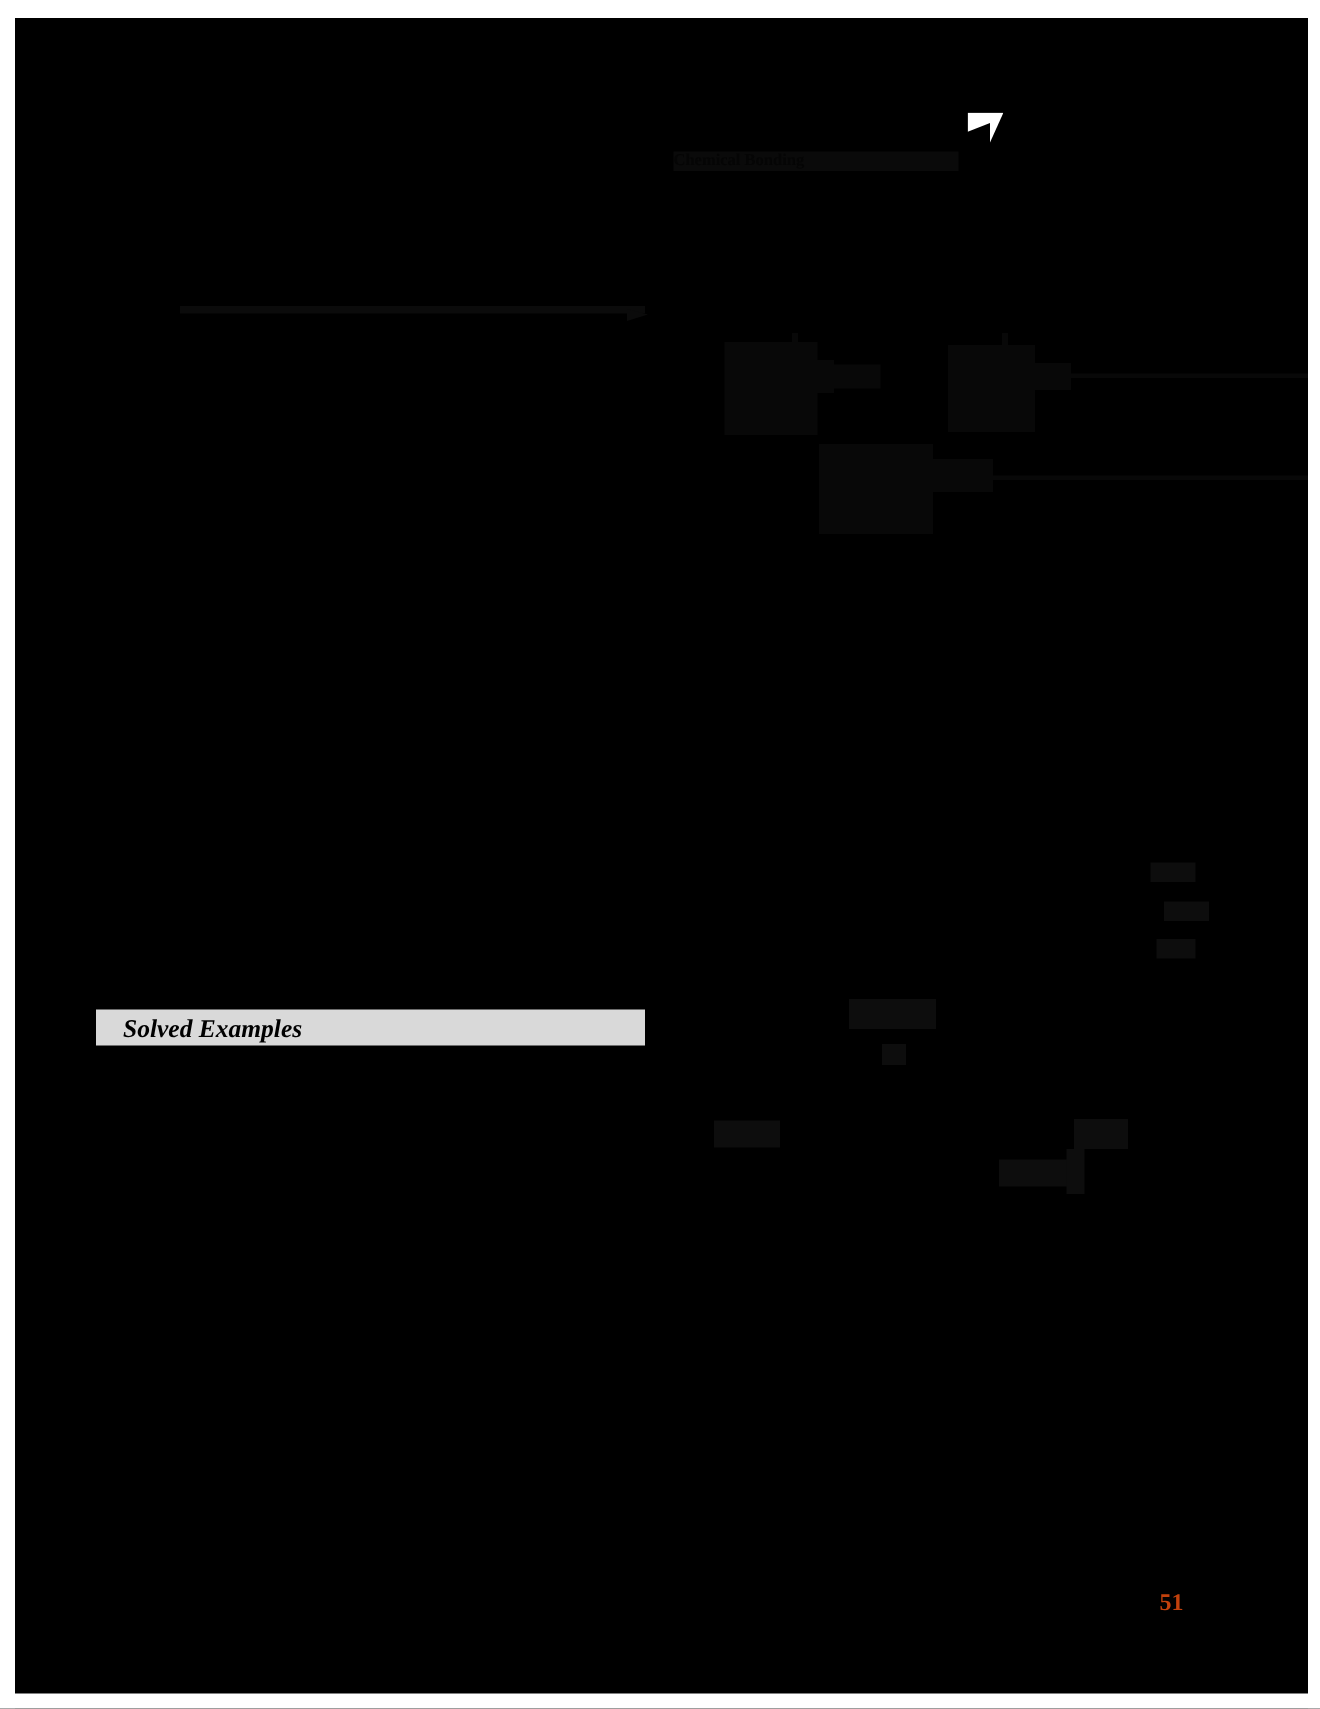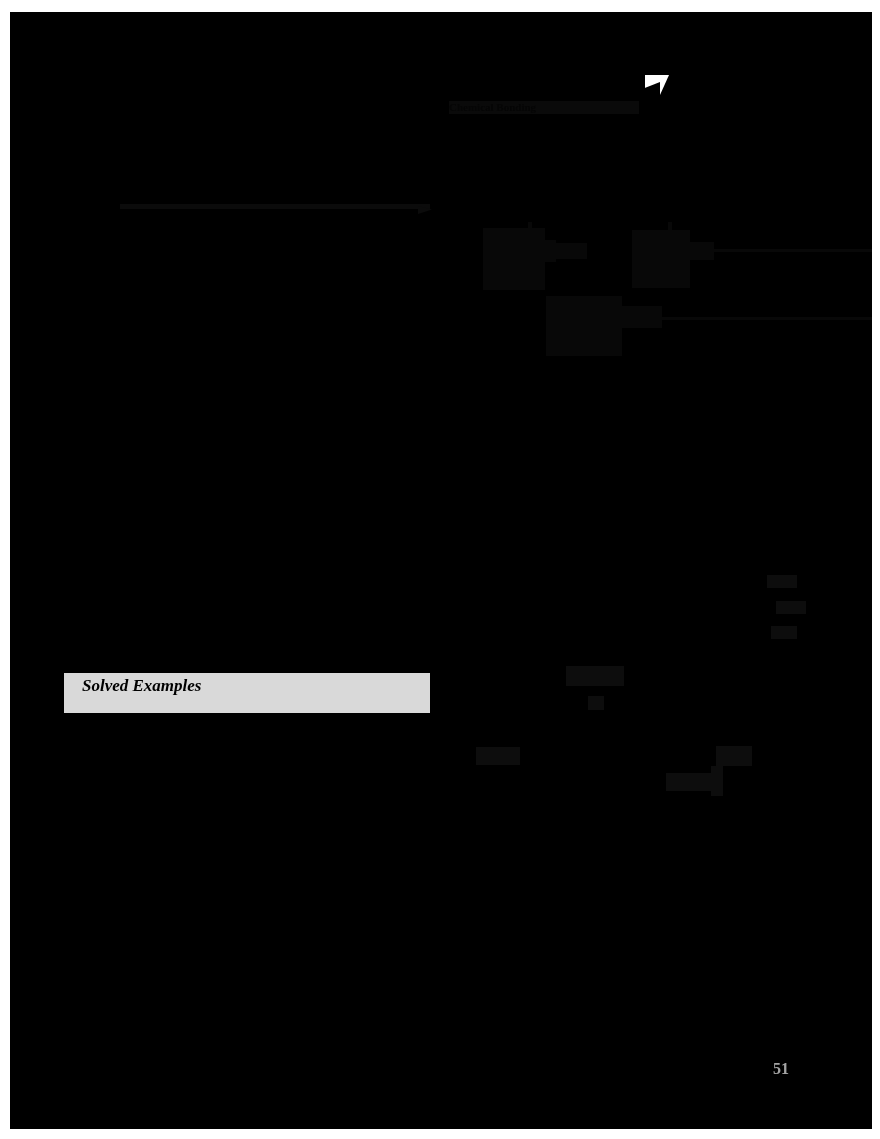--- a/index.html
+++ b/index.html
@@ -104,21 +104,21 @@
     background: #0b0b0b;
     clip-path: polygon(0 0, 100% 45%, 0 100%);
   }
 
   
   .solved-bar {
     position: absolute;
     left: 64px;
     top: 673px;
     width: 366px;
-    height: 40px;
+    height: 24px;
     background: #d9d9d9;
   }
   .solved-bar .label {
     position: absolute;
     left: 18px;
     top: 3px;
     font-style: italic;
     font-weight: bold;
     font-size: 17px;
     color: #000000;
@@ -163,21 +163,21 @@
   .mark-8 { left: 666px; top: 773px; width: 56px; height: 18px; }
   .mark-9 { left: 711px; top: 766px; width: 12px; height: 30px; }
 
   
   .page-number {
     position: absolute;
     left: 773px;
     top: 1060px;
     font-size: 16px;
     font-weight: bold;
-    color: #a3a3a3;
+    color: #c2410c;
     font-family: "Liberation Serif", serif;
   }
 
   
   .col-divider {
     position: absolute;
     left: 472px;
     top: 60px;
     width: 1px;
     height: 1030px;

